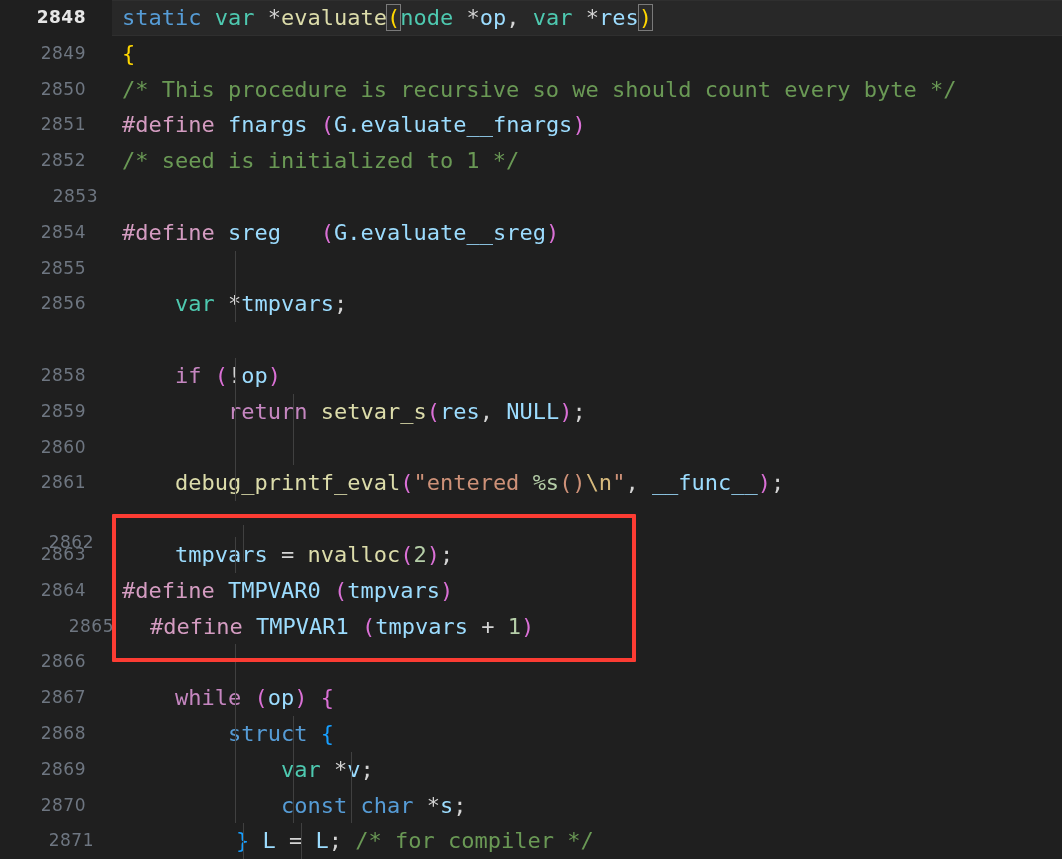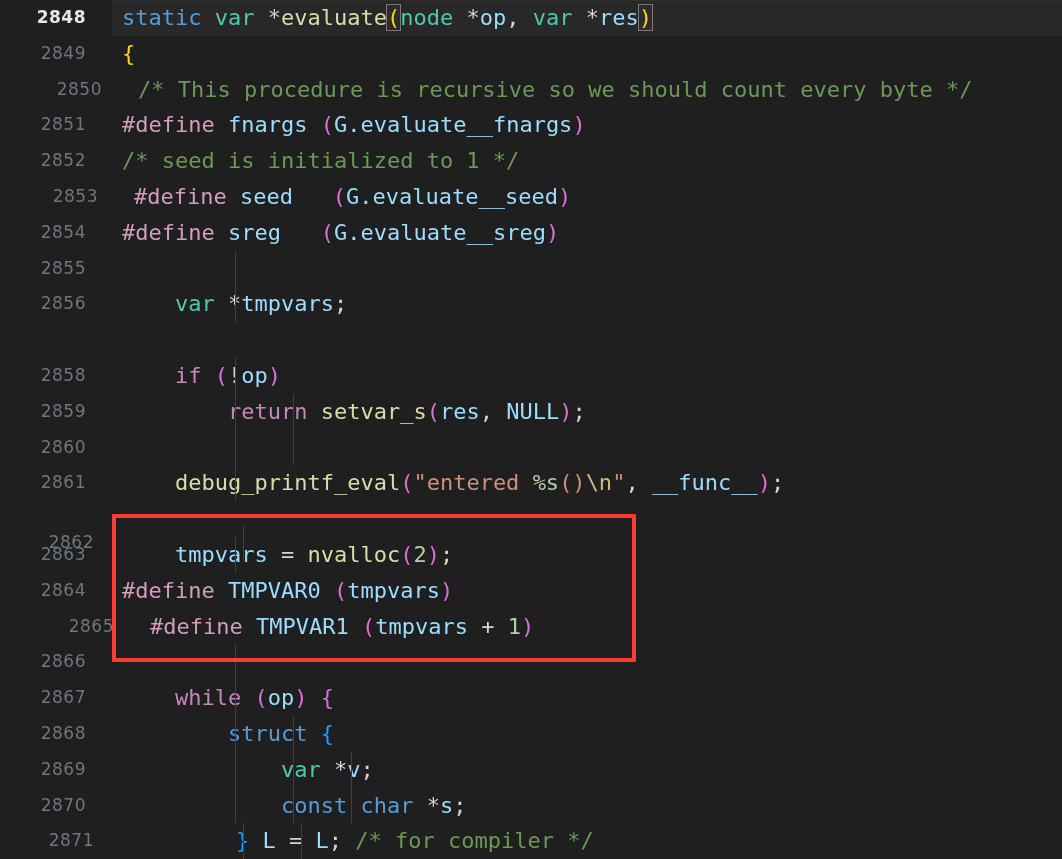--- a/index.html
+++ b/index.html
@@ -95,38 +95,37 @@
   <div class="row active" style="top:0px;position:absolute;left:0;right:0;">
     <span class="lnum">2848</span>
     <span class="code-line"><span class="kw2">static</span><span class="op"> </span><span class="type">var</span><span class="op"> *</span><span class="fn">evaluate</span><span class="p1 brmatch">(</span><span class="type">node</span><span class="op"> *</span><span class="id">op</span><span class="op">, </span><span class="type">var</span><span class="op"> *</span><span class="id">res</span><span class="p1 brmatch">)</span></span>
   </div>
 
   <div class="row" style="top:35.8px;position:absolute;left:0;right:0;">
     <span class="lnum">2849</span>
     <span class="code-line"><span class="p1">{</span></span>
   </div>
 
-  <div class="row" style="top:71.6px;position:absolute;left:16px;right:0;">
+  <div class="row" style="top:71.6px;position:absolute;left:0;right:0;">
     <span class="lnum">2850</span>
     <span class="code-line"><span class="cmt">/* This procedure is recursive so we should count every byte */</span></span>
   </div>
 
   <div class="row" style="top:107.4px;position:absolute;left:0;right:0;">
     <span class="lnum">2851</span>
     <span class="code-line"><span class="pp">#define</span><span class="op"> </span><span class="id">fnargs</span><span class="op"> </span><span class="p2">(</span><span class="id">G.evaluate__fnargs</span><span class="p2">)</span></span>
   </div>
 
   <div class="row" style="top:143.2px;position:absolute;left:0;right:0;">
     <span class="lnum">2852</span>
     <span class="code-line"><span class="cmt">/* seed is initialized to 1 */</span></span>
   </div>
 
   <div class="row" style="top:179px;position:absolute;left:12px;right:0;">
     <span class="lnum">2853</span>
-    <span class="code-line"><span class="pp">#define</span><span class="op"> </span><span class="id">seed</span><span class="op">   </span><span class="p2">(</span><span class="id">G.evaluate__seed</span><span class="p2">)</span></span>
   </div>
 
   <div class="row" style="top:214.8px;position:absolute;left:0;right:0;">
     <span class="lnum">2854</span>
     <span class="code-line"><span class="pp">#define</span><span class="op"> </span><span class="id">sreg</span><span class="op">   </span><span class="p2">(</span><span class="id">G.evaluate__sreg</span><span class="p2">)</span></span>
   </div>
 
   <div class="row" style="top:250.6px;position:absolute;left:0;right:9px;padding-left:24px;">
     <span class="lnum">2855</span>
     <span class="code-line"><span class="guide g1"></span></span>

